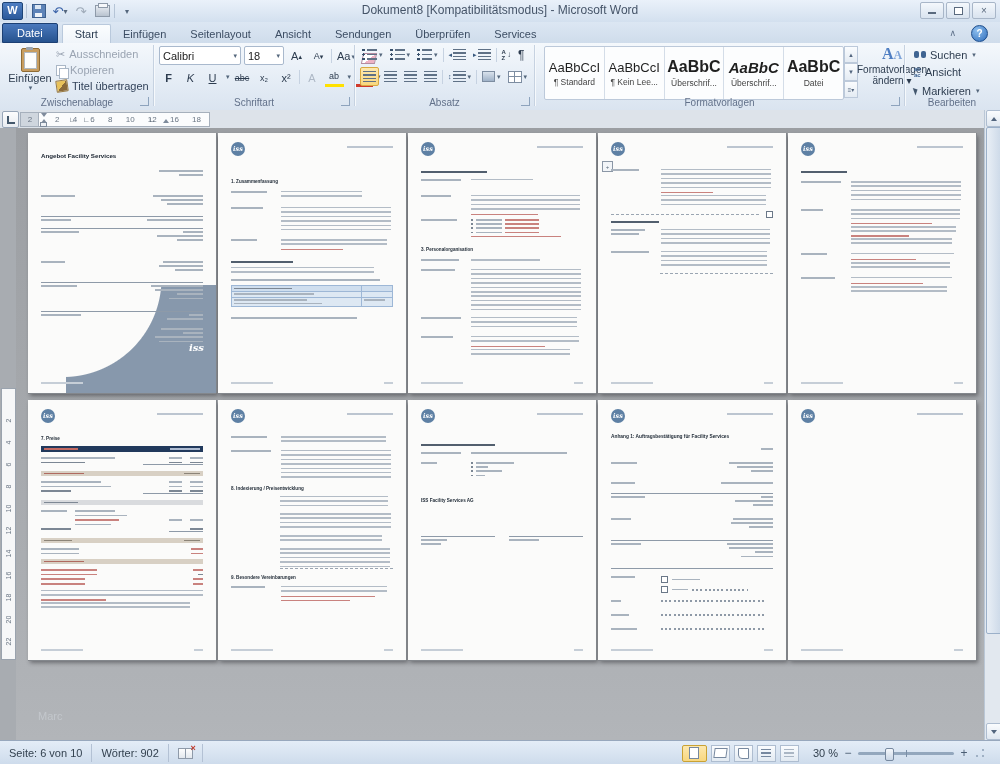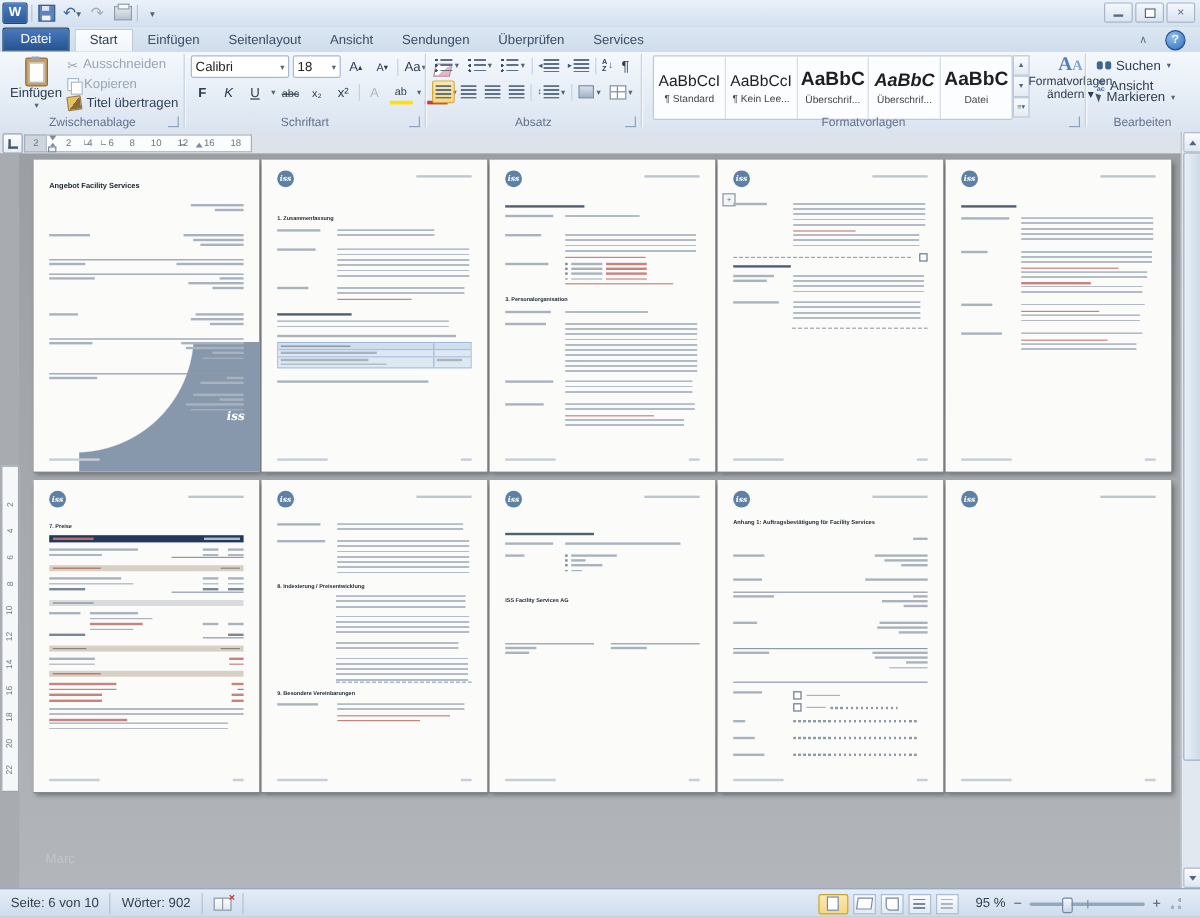--- a/index.html
+++ b/index.html
@@ -234,20 +234,21 @@
         <span class="redo">↷</span>
       </div>
     <div class="qbtn">
         <span class="printer"></span>
       </div>
     <div class="qsep"></div>
     <div class="qbtn">
         <span class="tinycaret">▾</span>
       </div>
   </div>
+  <div id="titletext">Dokument8 [Kompatibilitätsmodus] - Microsoft Word</div>
   <div id="winbtns">
     <div class="wbtn">
         <span style="width:8px;height:2px;background:#5a6a7e;margin-top:5px;"></span>
       </div>
     <div class="wbtn">
         <span class="restore-glyph"></span>
       </div>
     <div class="wbtn">
         <span>×</span>
       </div>
@@ -449,21 +450,21 @@
   <div class="grp" style="left:906px;width:92px;">
     <div class="erow" style="top:4px;">
       <span class="binoc"></span>
       <span>Suchen</span>
         <span class="caret">▾</span>
     </div>
     <div class="erow" style="top:21px;">
       <span class="repl"><span>ab</span><br><span>ac</span></span>
       <span>Ansicht</span>
     </div>
-    <div class="erow" style="top:30px;justify-content:center;">
+    <div class="erow" style="top:40px;justify-content:center;">
       <span class="selarrow"></span>
       <span>Markieren</span>
         <span class="caret">▾</span>
     </div>
     <div class="glabel">Bearbeiten</div>
   </div>
 </div>
 
 <div id="rulerrow">
   <div id="tabsel">
@@ -1200,21 +1201,21 @@
     <div class="vbtn">
         <span class="vweb"></span>
       </div>
     <div class="vbtn">
         <span class="voutl"></span>
       </div>
     <div class="vbtn">
         <span class="vdraft"></span>
       </div>
     <span style="width:6px;"></span>
-    <span>95 %</span>
+    <span>30 %</span>
     <span class="zbtn">−</span>
     <div id="zoomtrack">
       <div id="zoomtick"></div>
       <div id="zoomthumb"></div>
     </div>
     <span class="zbtn">+</span>
     <div id="grip"></div>
   </div>
 </div>
 

